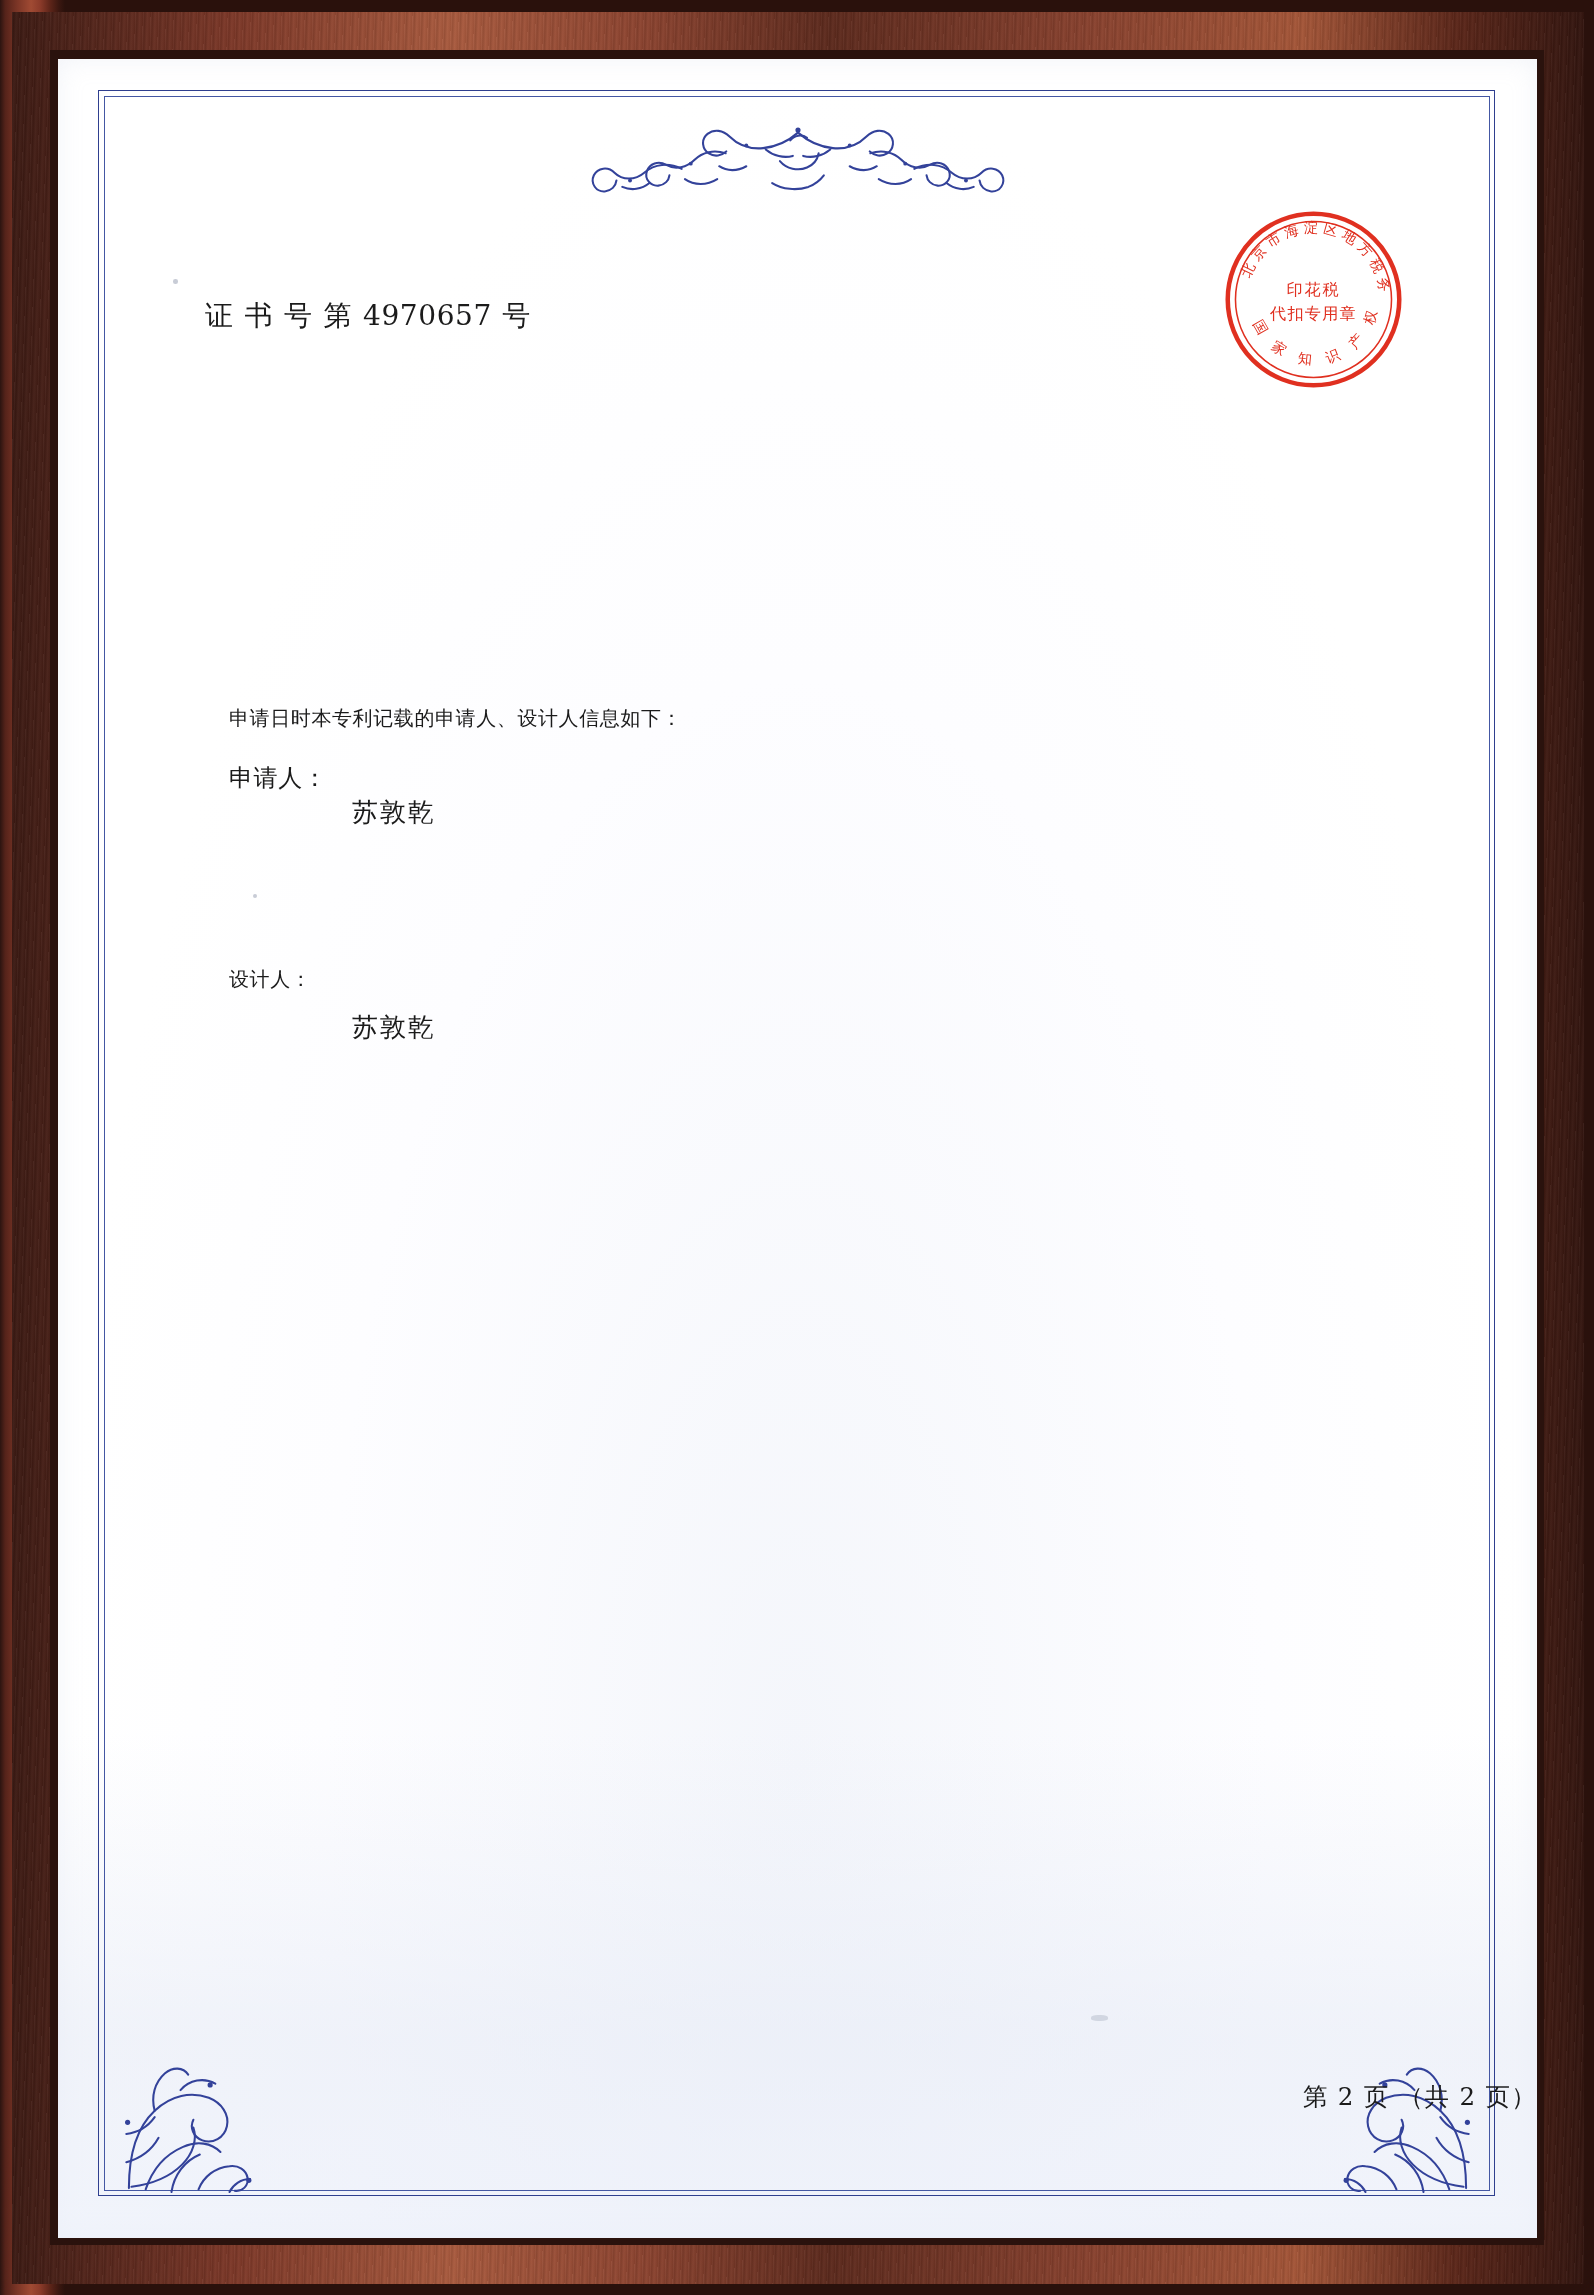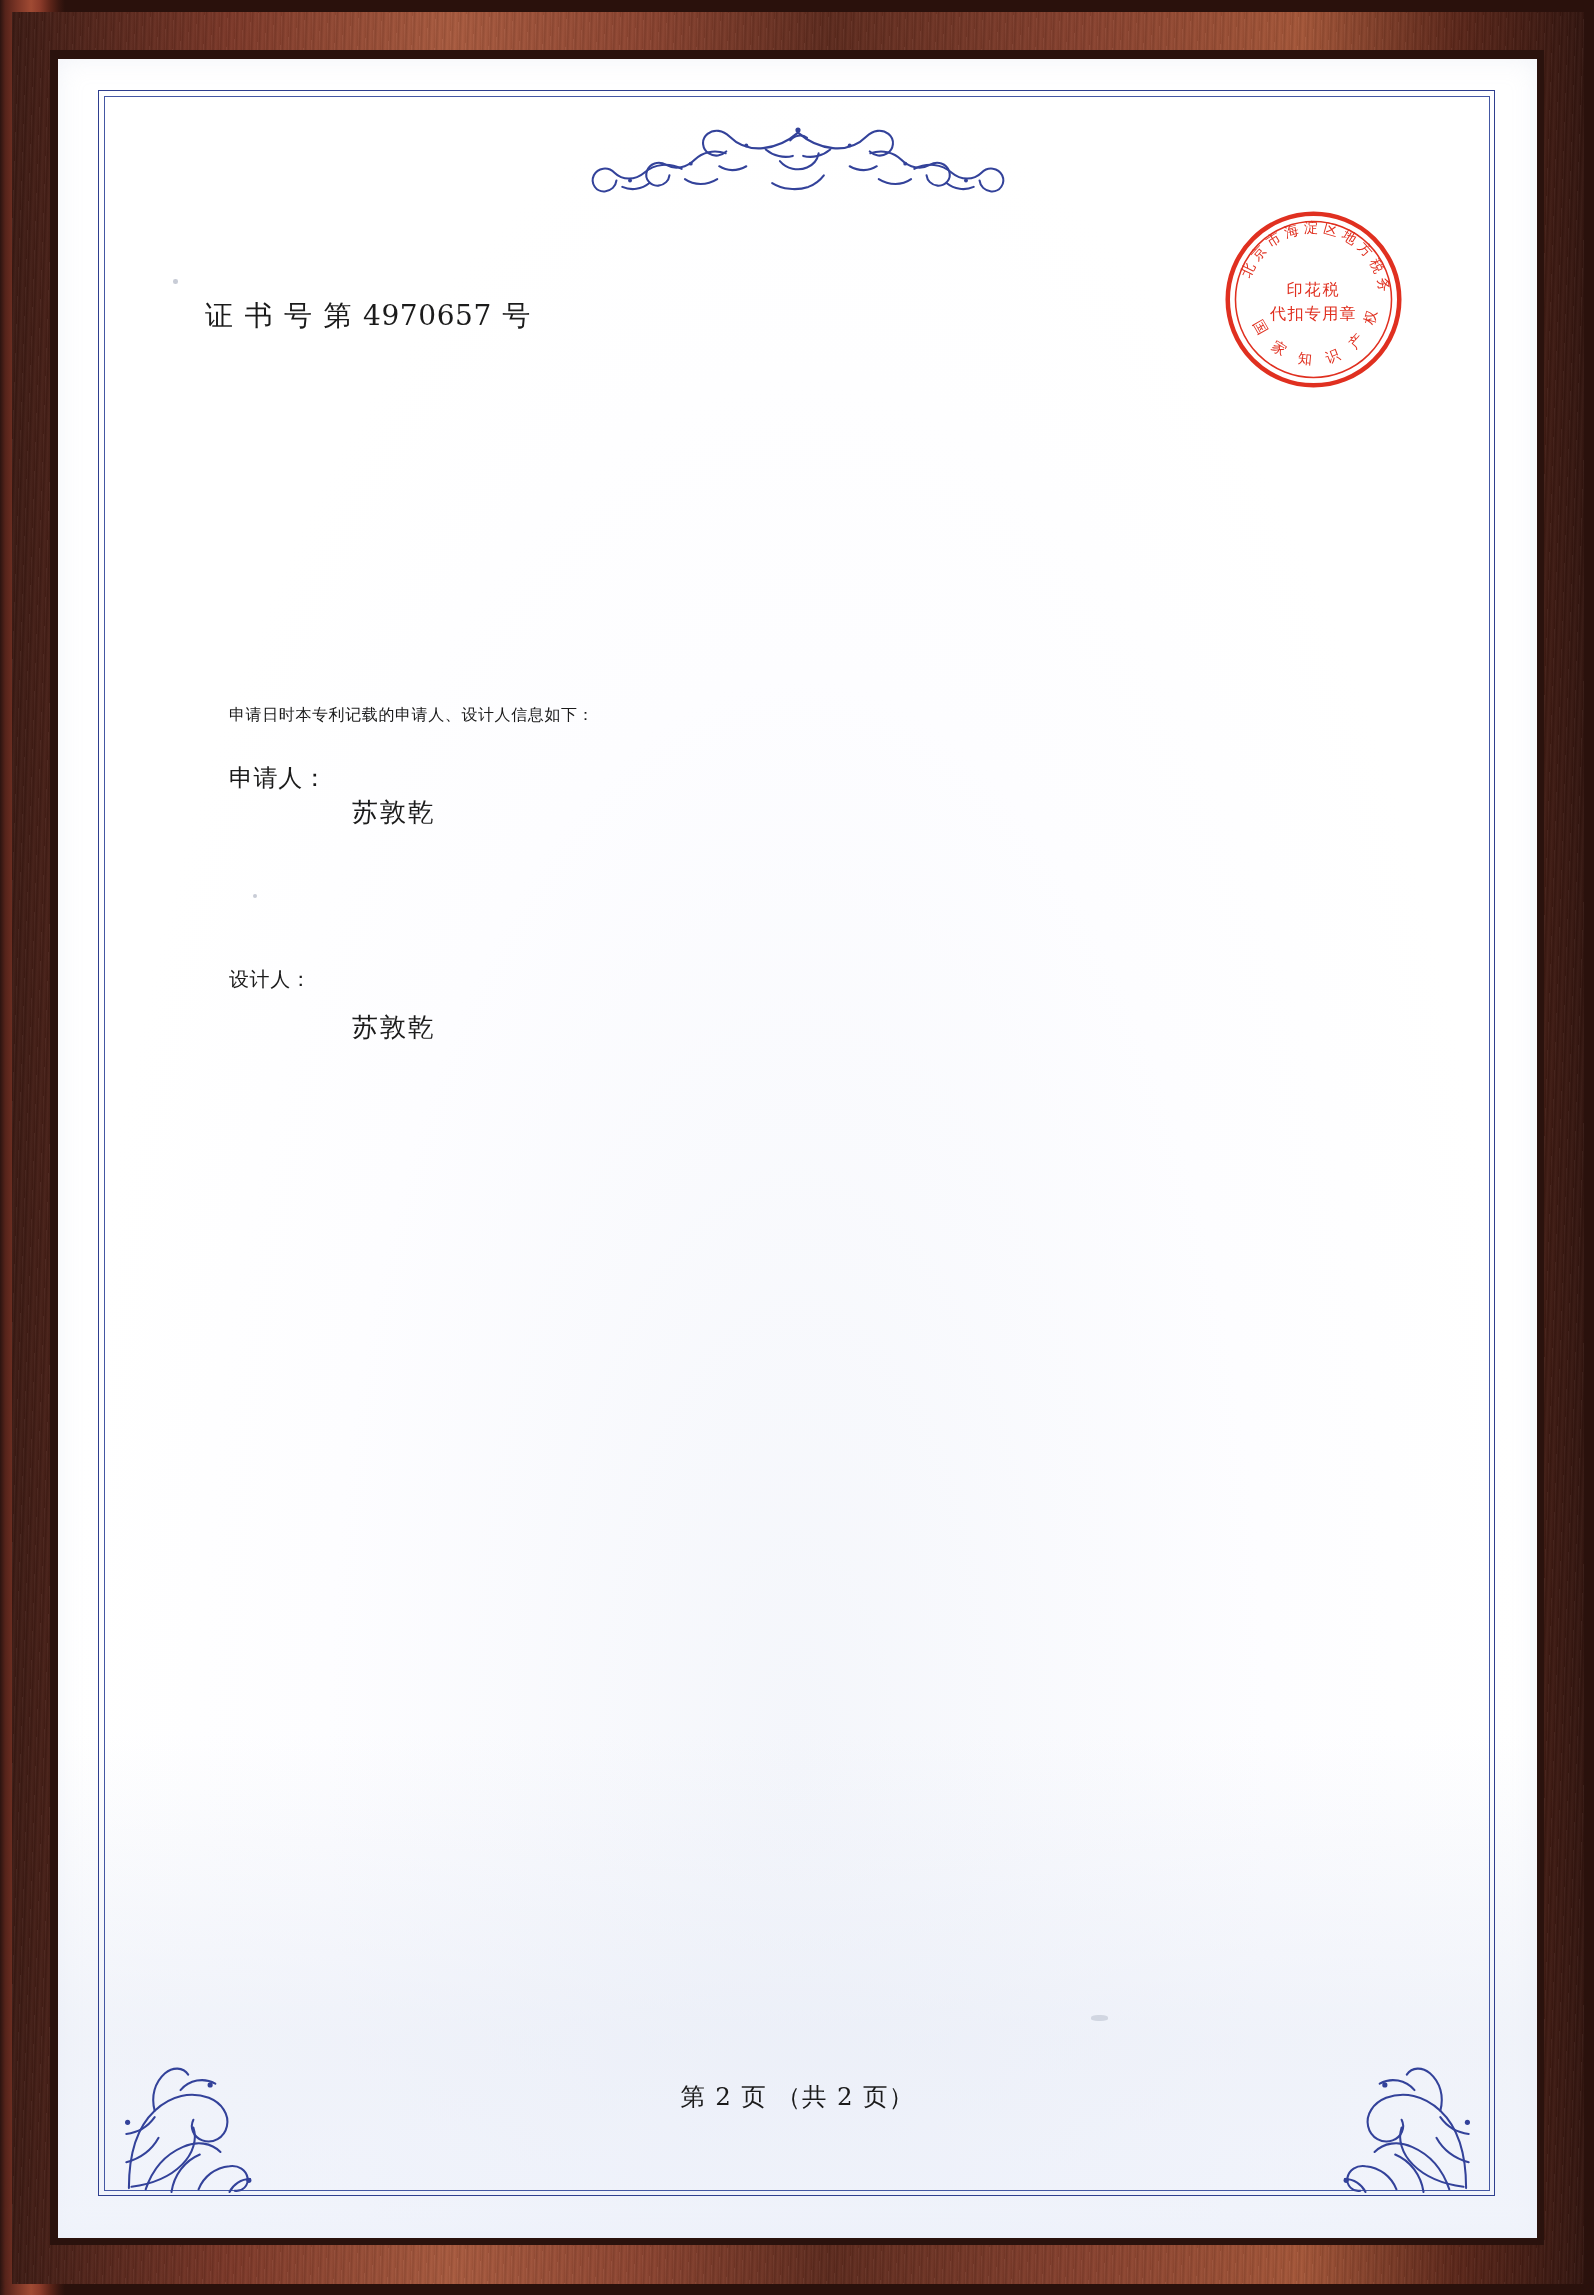--- a/index.html
+++ b/index.html
@@ -137,21 +137,21 @@
     width: 1266px;
     font-size: 24px;
     line-height: 1.72;
     text-align: justify;
     text-indent: 49px;
   }
   .line-apply {
     position: absolute;
     left: 171px;
     top: 646px;
-    font-size: 16px;
+    font-size: 20px;
     letter-spacing: 0.6px;
   }
   .label-applicant {
     position: absolute;
     left: 171px;
     top: 692px;
     font-size: 24px;
     letter-spacing: 0.6px;
     margin-top: 11px;
   }
@@ -174,21 +174,21 @@
     left: 294px;
     top: 951px;
     font-size: 26px;
     letter-spacing: 1.9px;
   }
   .footer {
     position: absolute;
     left: 0;
     top: 2021px;
     width: 1479px;
-    text-align: center;
+    text-align: right;
     font-size: 24.5px;
     letter-spacing: 1.3px;
   }
 
   
   .seal {
     position: absolute;
     left: 1162px;
     top: 147px;
     width: 187px;

